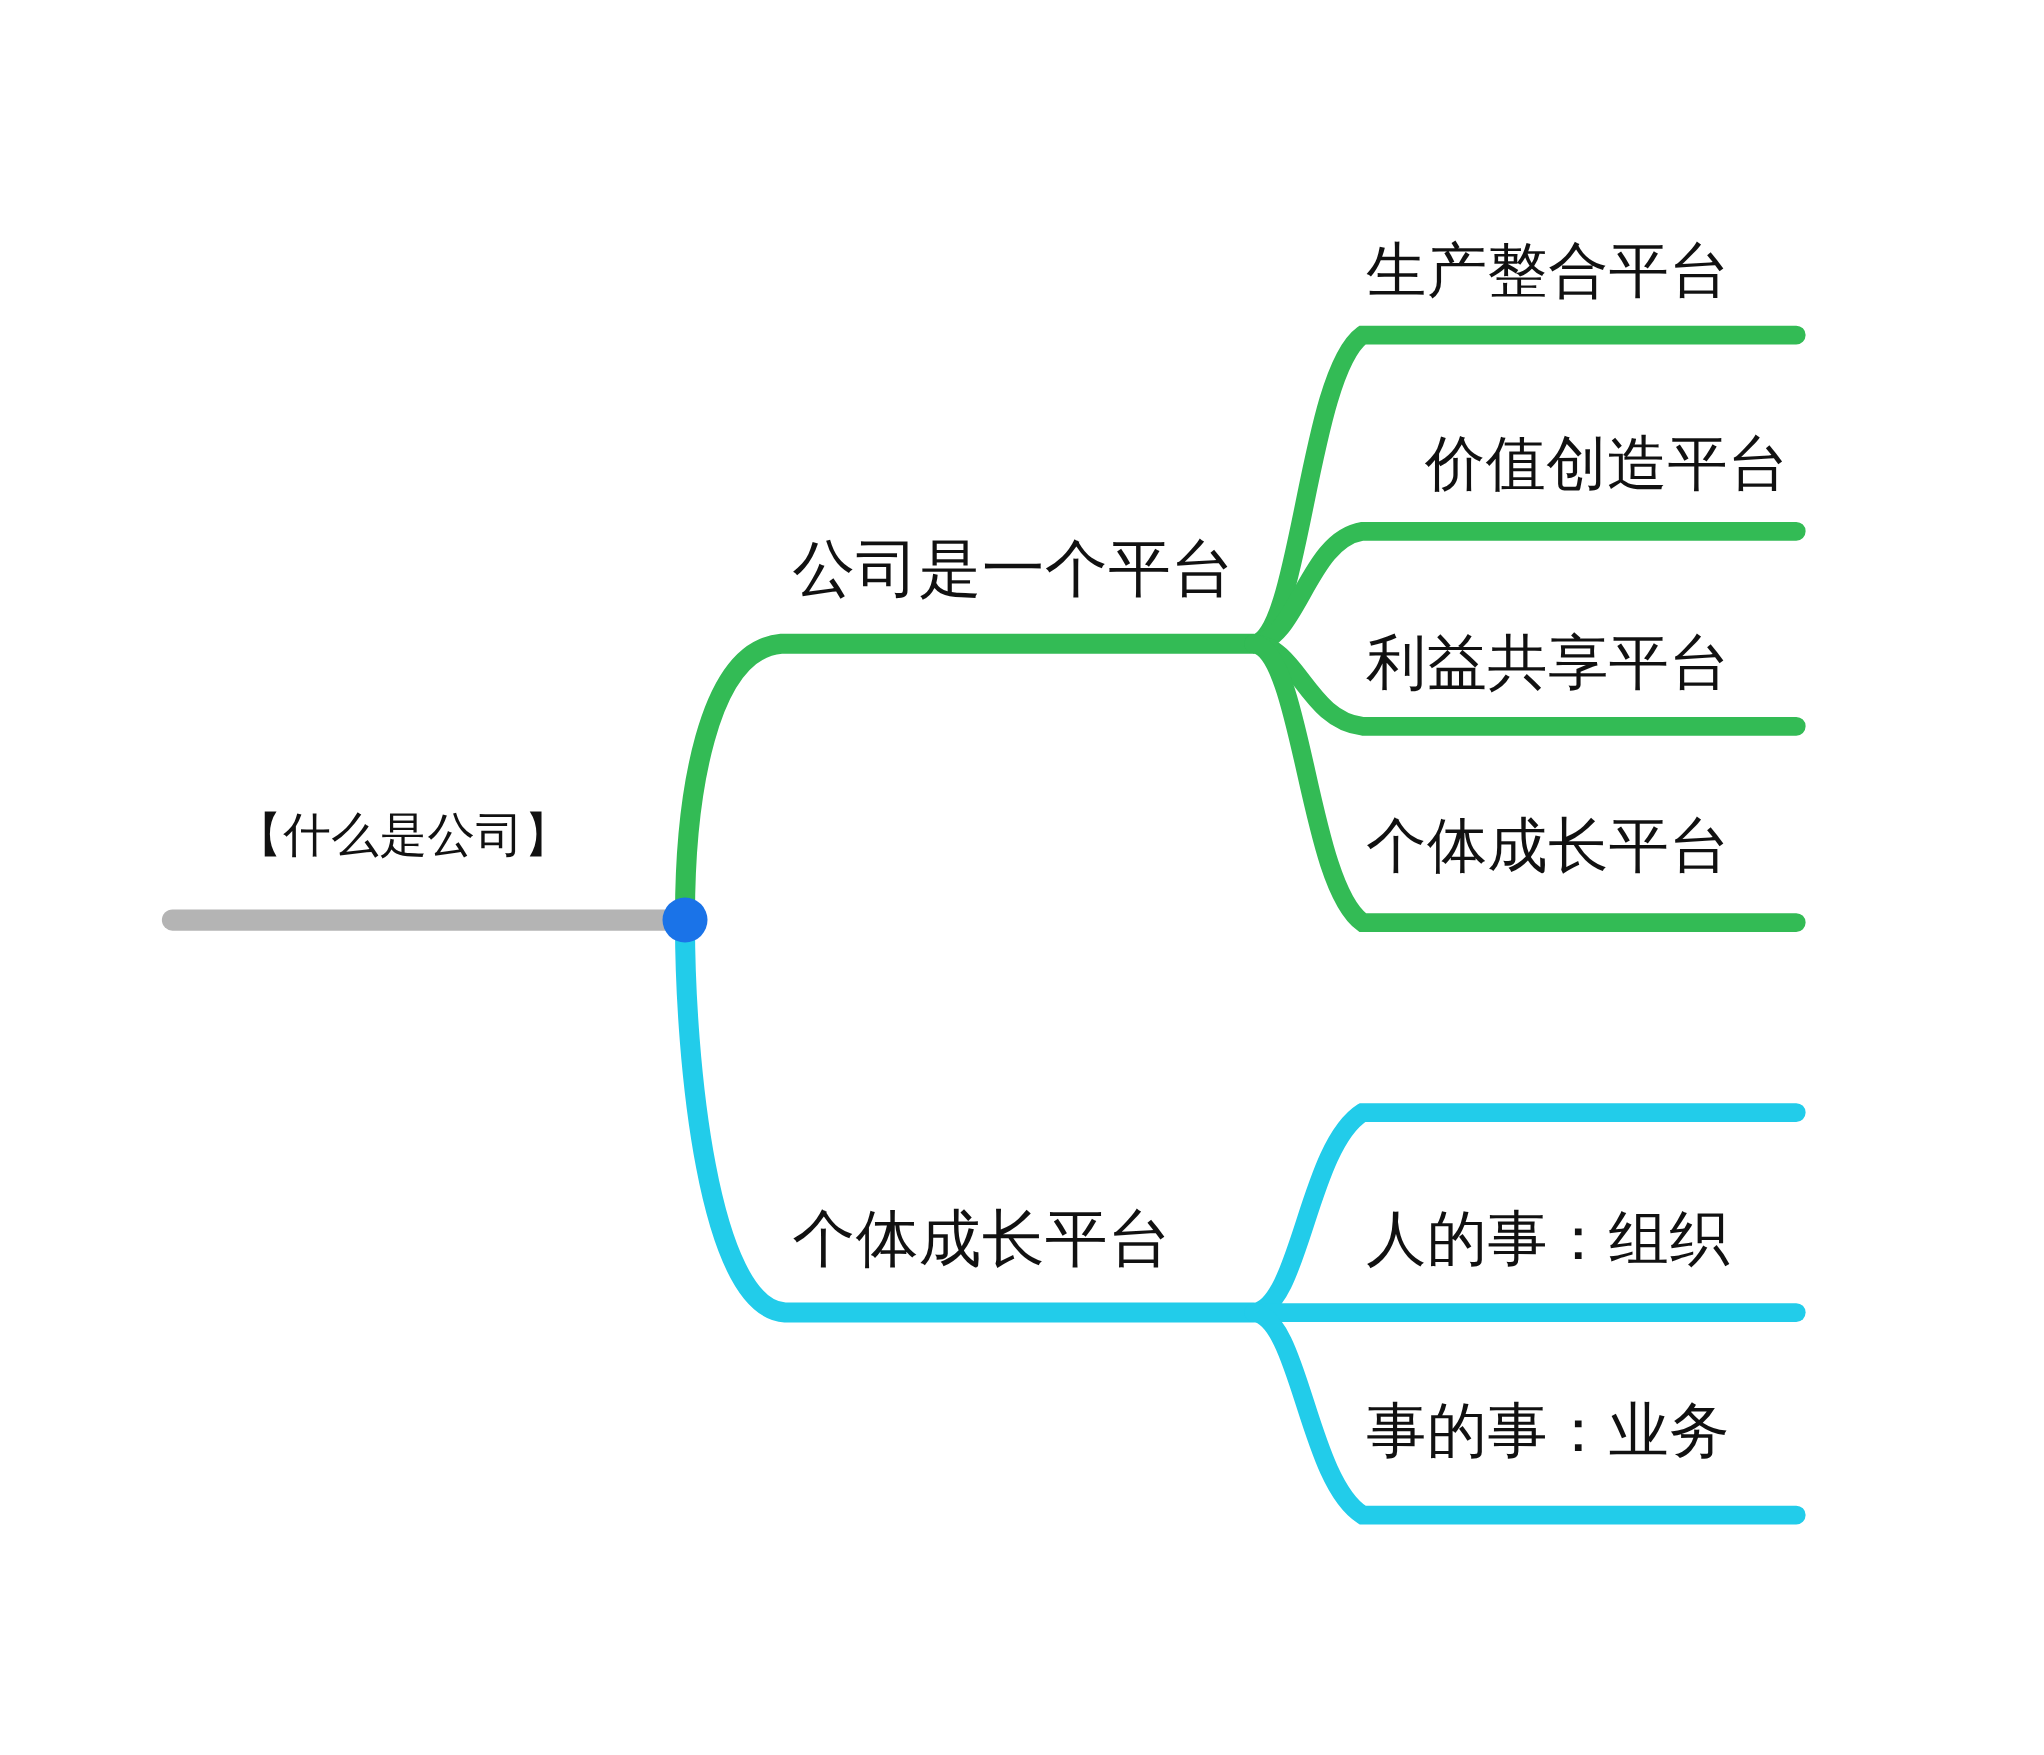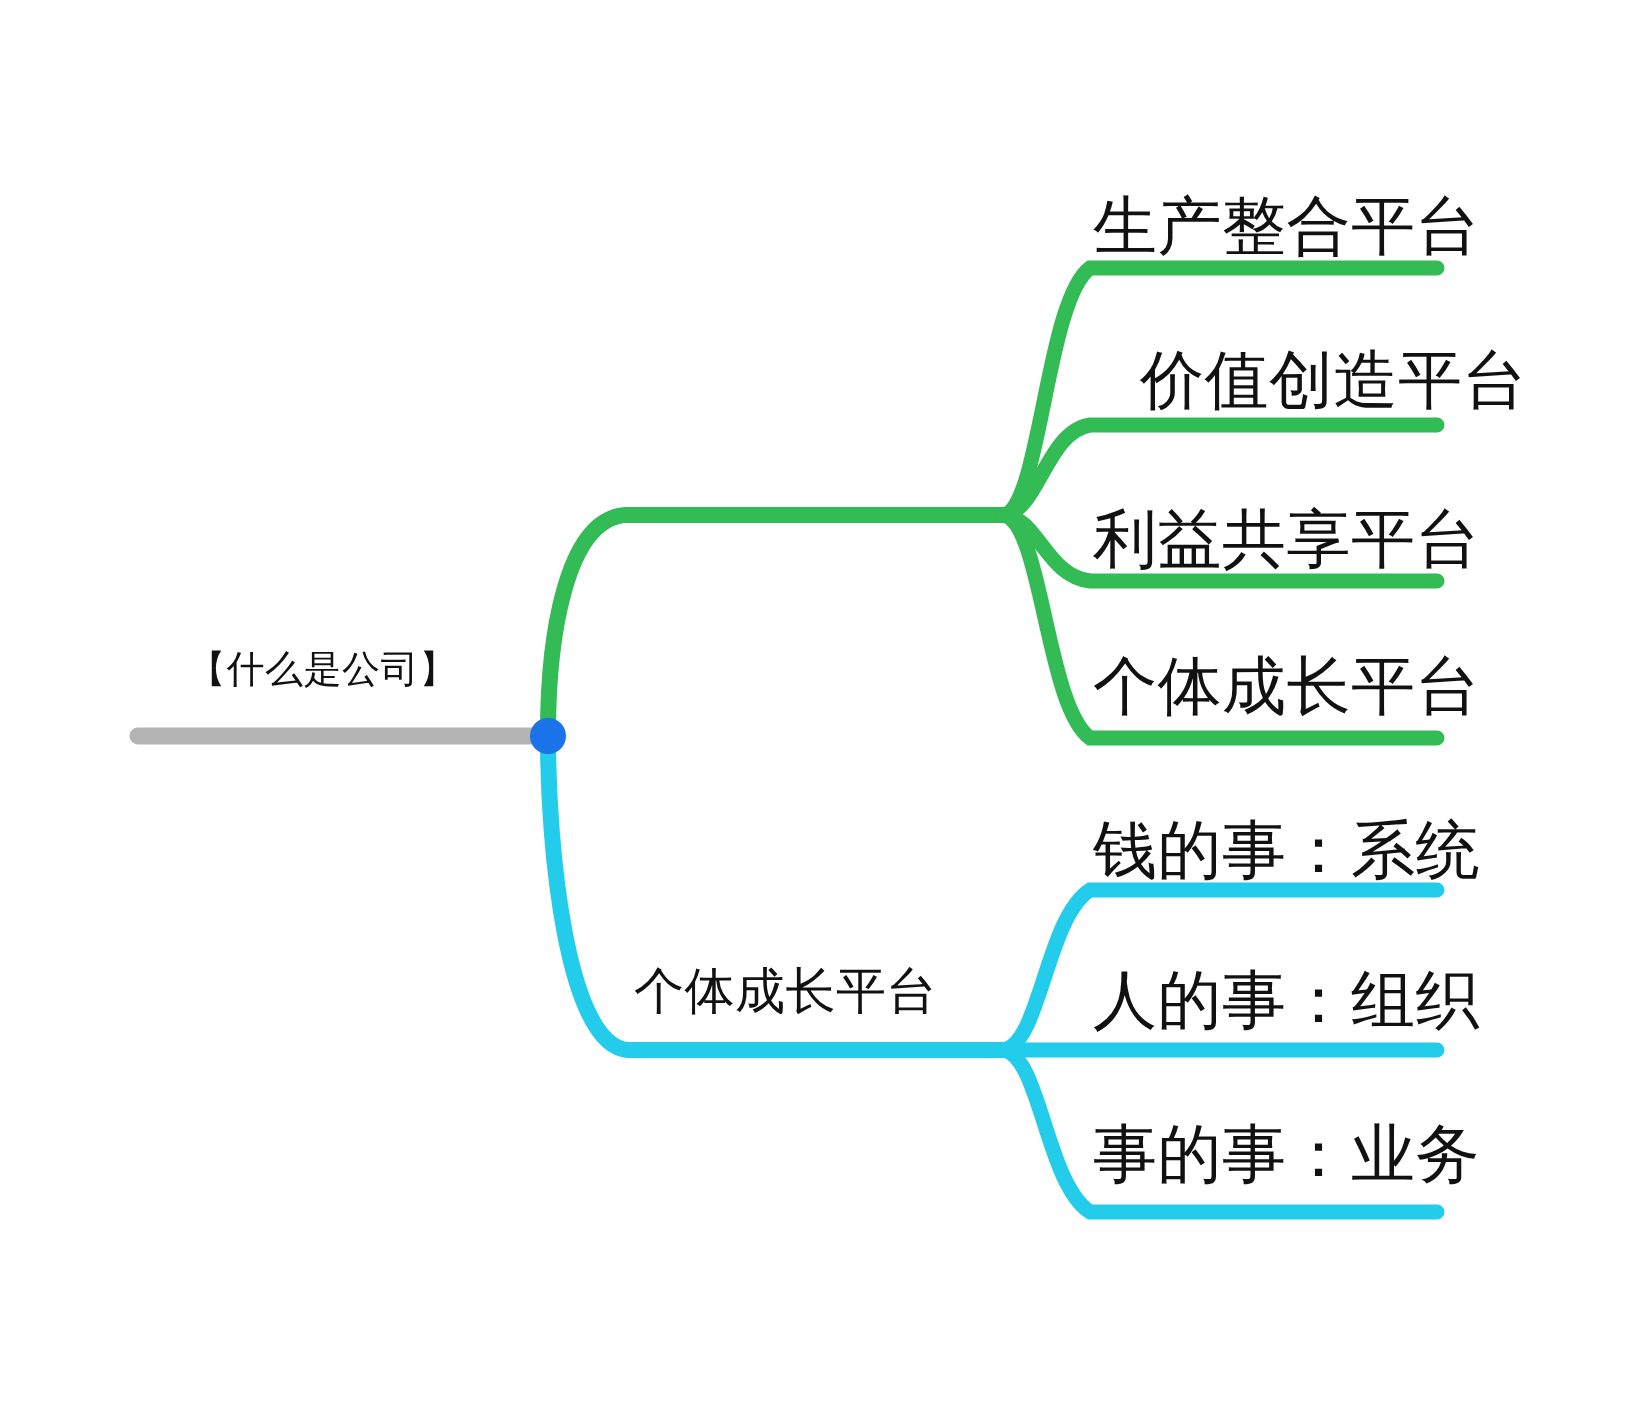--- a/index.html
+++ b/index.html
@@ -34,21 +34,21 @@
   }
   .root-label {
     font-size: 38px;
     left: 188px;
     top: 650px;
   }
   .branch-label {
     font-size: 50px;
   }
   .leaf-label {
-    font-size: 64px;
+    font-size: 48px;
   }
   #branch-label-0 { left: 634px; top: 430px; }
   #branch-label-1 { left: 634px; top: 966px; }
 
   #leaf-label-g0 { left: 1093px; top: 194px; }
   #leaf-label-g1 { left: 1093px; top: 348px; margin-left: 47px; }
   #leaf-label-g2 { left: 1093px; top: 507px; }
   #leaf-label-g3 { left: 1093px; top: 654px; }
 
   #leaf-label-c0 { left: 1093px; top: 818px; }
@@ -75,25 +75,25 @@
 
     <path d="M 1003 1050 C 1040 1046 1046 918 1090 890 L 1437 890" fill="none" stroke="#22ccea" stroke-width="15" stroke-linecap="round"></path>
     <path d="M 1003 1050 C 1048 1050 1050 1050 1090 1050 L 1437 1050" fill="none" stroke="#22ccea" stroke-width="15" stroke-linecap="round"></path>
     <path d="M 1003 1050 C 1040 1054 1046 1184 1090 1212 L 1437 1212" fill="none" stroke="#22ccea" stroke-width="15" stroke-linecap="round"></path>
 
     <circle cx="548" cy="736" r="18" fill="#1a73e8"></circle>
   </svg>
 
   <div class="node-label root-label">【什么是公司】</div>
 
+  <div class="node-label branch-label" id="branch-label-0">公司是一个平台</div>
 
   <div class="node-label branch-label" id="branch-label-1">个体成长平台</div>
 
   <div class="node-label leaf-label" id="leaf-label-g0">生产整合平台</div>
   <div class="node-label leaf-label" id="leaf-label-g1">价值创造平台</div>
   <div class="node-label leaf-label" id="leaf-label-g3">个体成长平台</div>
   <div class="node-label leaf-label" id="leaf-label-g2">利益共享平台</div>
 
-  <div class="node-label leaf-label" id="leaf-label-c0">钱的事：系统</div>
   <div class="node-label leaf-label" id="leaf-label-c1">人的事：组织</div>
   <div class="node-label leaf-label" id="leaf-label-c2">事的事：业务</div>
 
 </div>
 
 </body></html>

